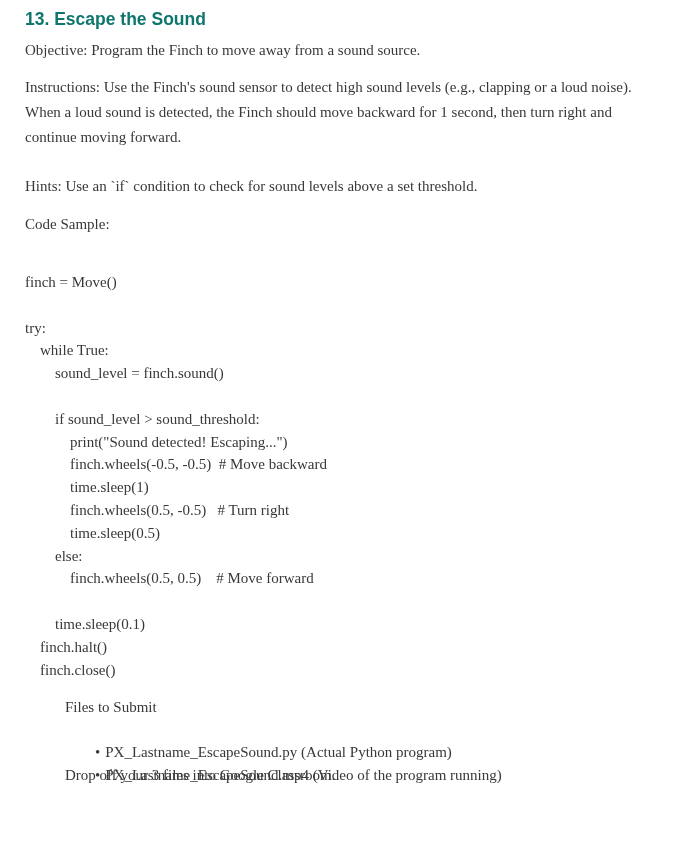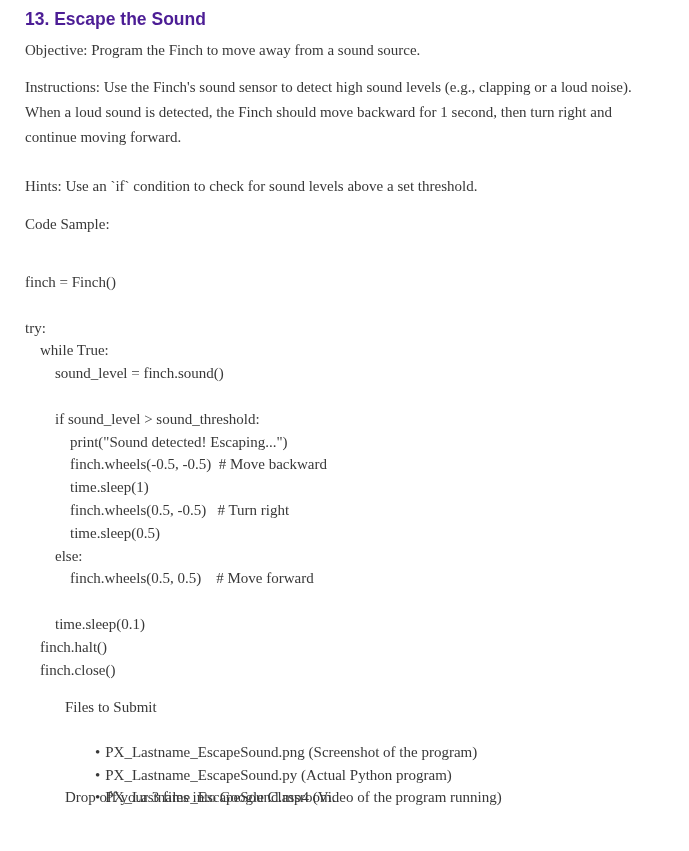--- a/index.html
+++ b/index.html
@@ -18,21 +18,21 @@
     font-family: "Liberation Serif", "DejaVu Serif", serif;
     font-size: 15px;
     overflow: hidden;
   }
   .doc-title {
     margin: 0 0 8px 0;
     font-family: "Liberation Sans", "DejaVu Sans", sans-serif;
     font-weight: 700;
     font-size: 17.5px;
     line-height: 21px;
-    color: #4c1d95; 
+    color: #0f766e; 
   }
   p.para {
     margin: 0;
     line-height: 25px;
     max-width: 632px;
   }
   p.objective     { margin-bottom: 12px; }
   p.instructions  { margin-bottom: 24px; }
   p.hints         { margin-bottom: 13px; }
   p.code-label    { margin-bottom: 0; }
@@ -69,21 +69,21 @@
 
   <p class="para objective">Objective: Program the Finch to move away from a sound source.</p>
 
   <p class="para instructions">Instructions: Use the Finch's sound sensor to detect high sound levels (e.g., clapping or a loud noise). When a loud sound is detected, the Finch should move backward for 1 second, then turn right and continue moving forward.</p>
 
   <p class="para hints">Hints: Use an `if` condition to check for sound levels above a set threshold.</p>
 
   <p class="para code-label">Code Sample:</p>
 
   <div class="code-block">
-    <div class="code-line">finch = Finch()</div>
+    <div class="code-line">finch = Move()</div>
     <div class="code-line"></div>
     <div class="code-line">try:</div>
     <div class="code-line">    while True:</div>
     <div class="code-line">        sound_level = finch.sound()</div>
     <div class="code-line"></div>
     <div class="code-line">        if sound_level &gt; sound_threshold:</div>
     <div class="code-line">            print("Sound detected! Escaping...")</div>
     <div class="code-line">            finch.wheels(-0.5, -0.5)  # Move backward</div>
     <div class="code-line">            time.sleep(1)</div>
     <div class="code-line">            finch.wheels(0.5, -0.5)   # Turn right</div>
@@ -94,23 +94,20 @@
     <div class="code-line">        time.sleep(0.1)</div>
     <div class="code-line">    finch.halt()</div>
     <div class="code-line">    finch.close()</div>
   </div>
 
   <div class="files-section">
     <div class="files-heading">Files to Submit</div>
 
     <div class="file-list">
       <div class="file-row">
-        <span class="bullet">•</span><span>PX_Lastname_EscapeSound.png (Screenshot of the program)</span>
-      </div>
-      <div class="file-row">
         <span class="bullet">•</span><span>PX_Lastname_EscapeSound.py (Actual Python program)</span>
       </div>
       <div class="file-row">
         <span class="bullet">•</span><span>PX_Lastname_EscapeSound.mp4 (Video of the program running)</span>
       </div>
     </div>
 
     <div class="submission-note">Drop off your 3 files into Google Classroom.</div>
   </div>
 

